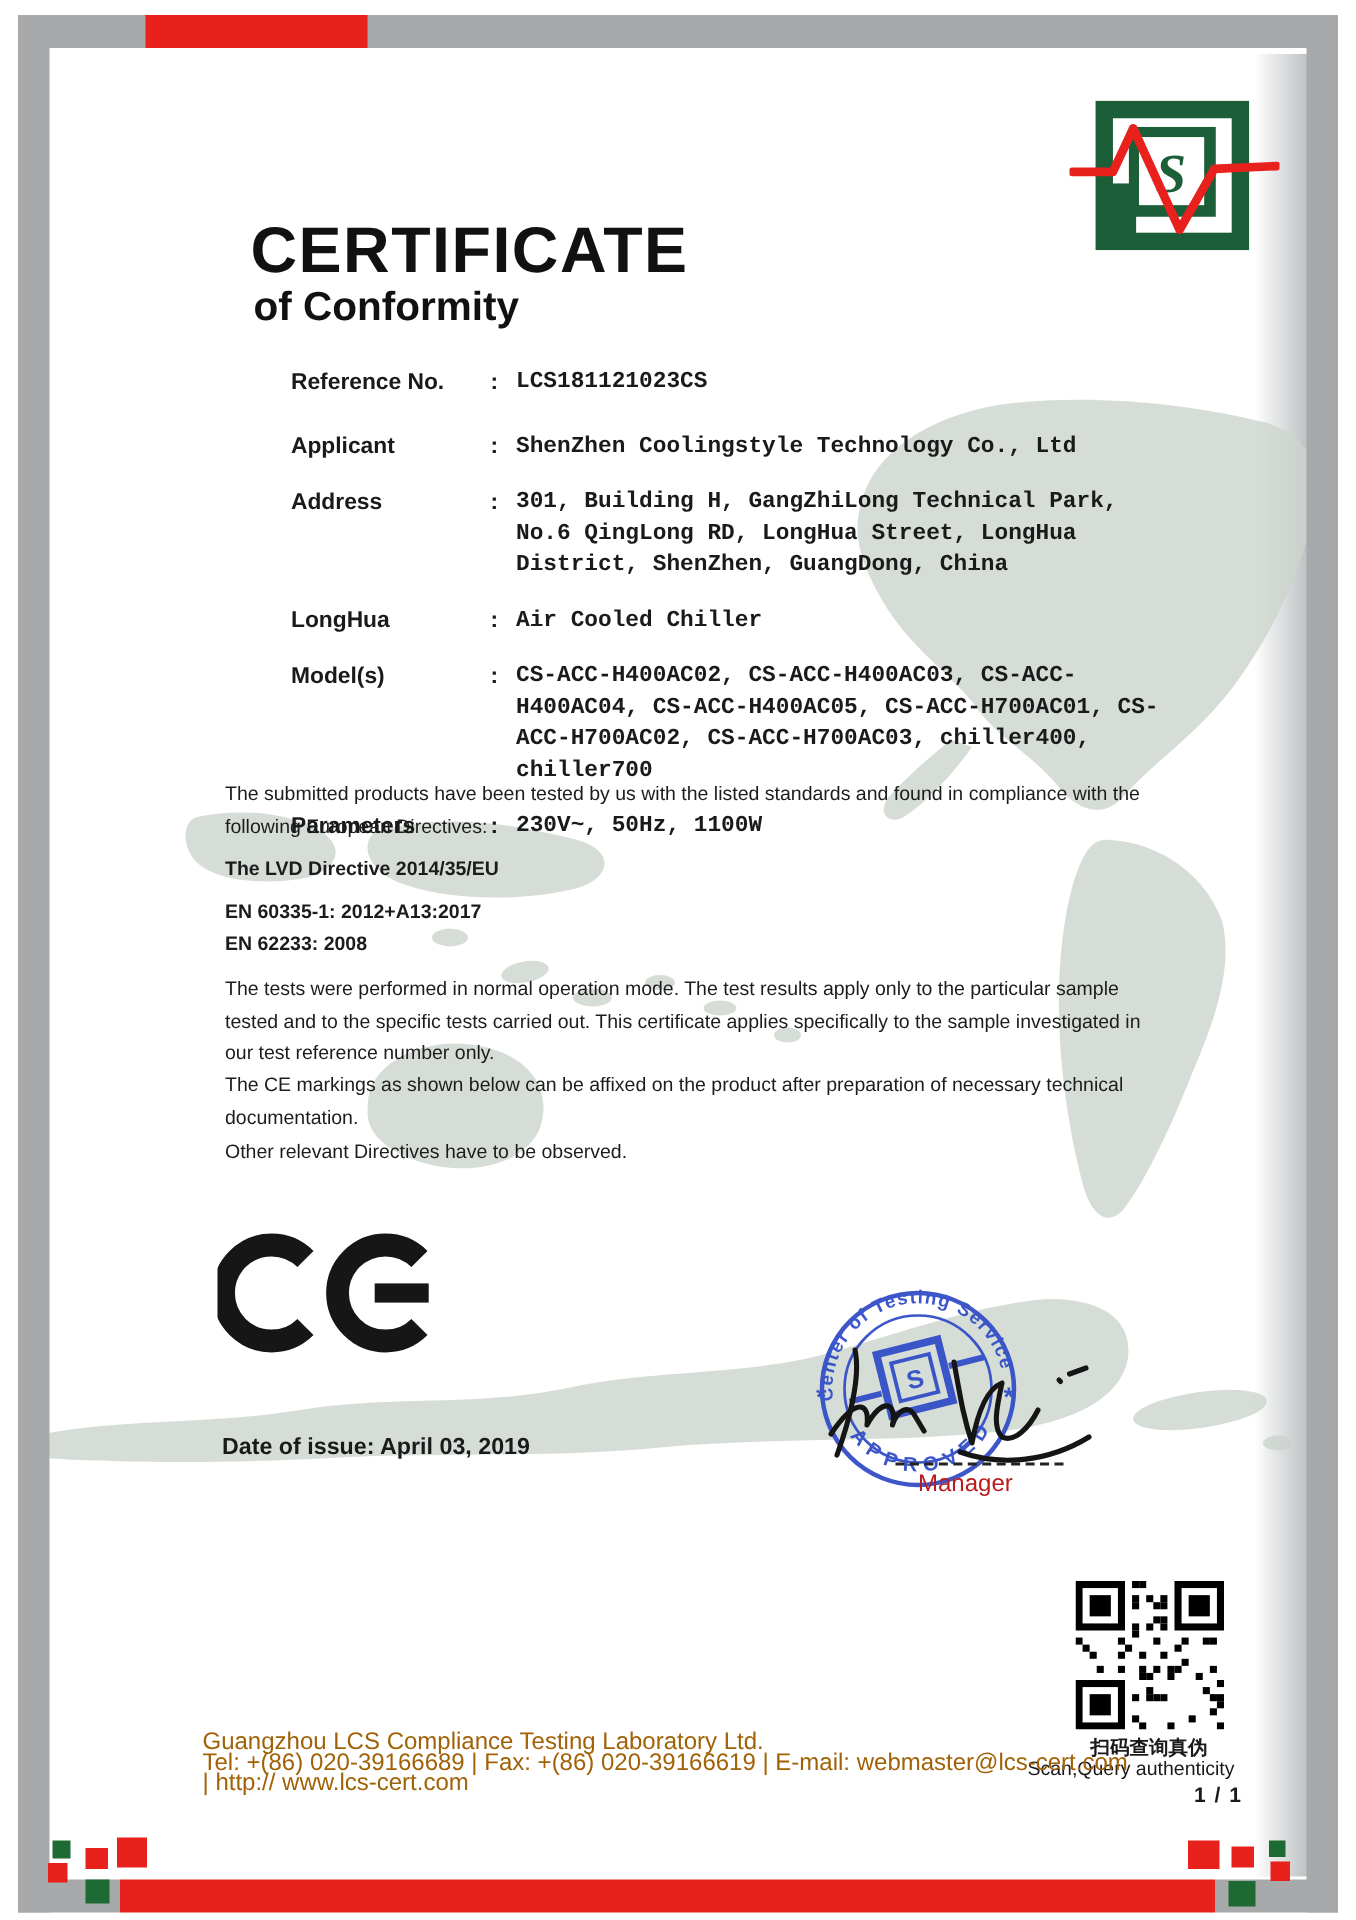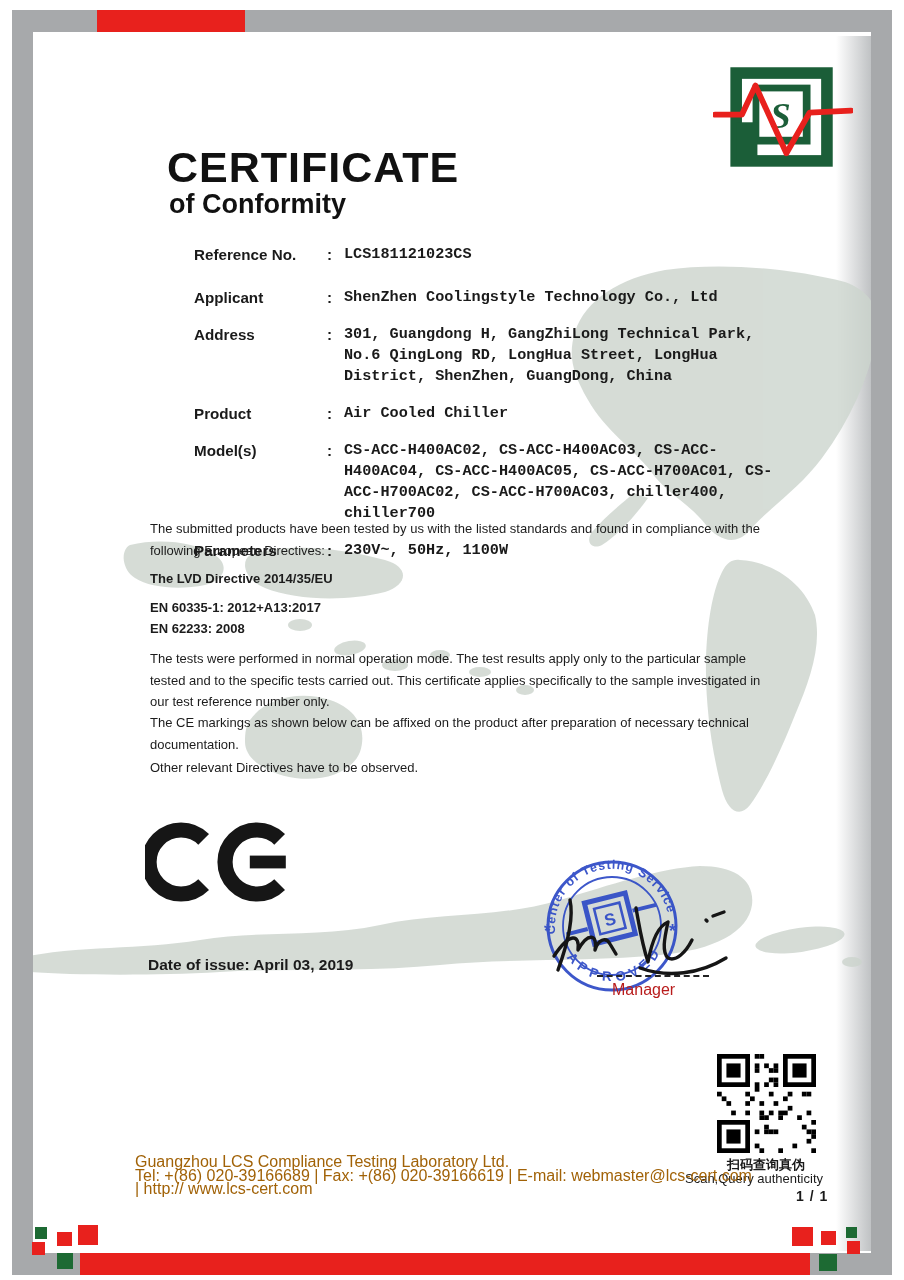--- a/index.html
+++ b/index.html
@@ -100,24 +100,24 @@
       <div class="fvalue">LCS181121023CS</div>
     </div>
     <div class="frow">
       <div class="flabel">Applicant</div>
       <div class="fcolon">:</div>
       <div class="fvalue">ShenZhen Coolingstyle Technology Co., Ltd</div>
     </div>
     <div class="frow">
       <div class="flabel">Address</div>
       <div class="fcolon">:</div>
-      <div class="fvalue">301, Guangdong H, GangZhiLong Technical Park, No.6 QingLong RD, LongHua Street, LongHua District, ShenZhen, GuangDong, China</div>
-    </div>
-    <div class="frow">
-      <div class="flabel">Product</div>
+      <div class="fvalue">301, Building H, GangZhiLong Technical Park, No.6 QingLong RD, LongHua Street, LongHua District, ShenZhen, GuangDong, China</div>
+    </div>
+    <div class="frow">
+      <div class="flabel">LongHua</div>
       <div class="fcolon">:</div>
       <div class="fvalue">Air Cooled Chiller</div>
     </div>
     <div class="frow">
       <div class="flabel">Model(s)</div>
       <div class="fcolon">:</div>
       <div class="fvalue">CS-ACC-H400AC02, CS-ACC-H400AC03, CS-ACC-H400AC04, CS-ACC-H400AC05, CS-ACC-H700AC01, CS-ACC-H700AC02, CS-ACC-H700AC03, chiller400, chiller700</div>
     </div>
     <div class="frow">
       <div class="flabel">Parameters</div>

